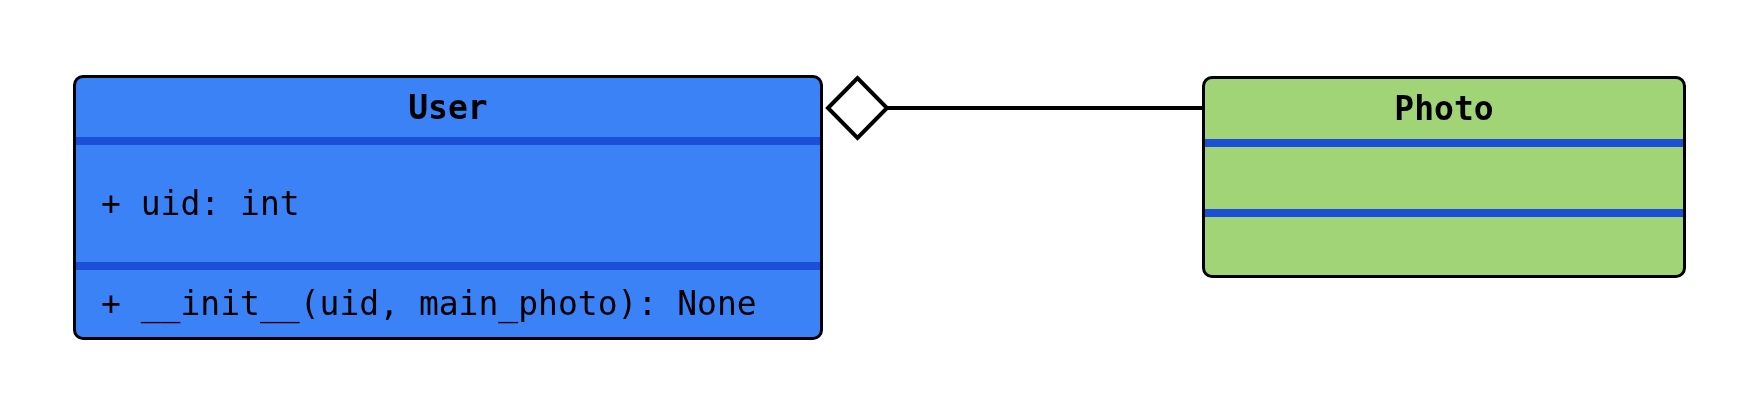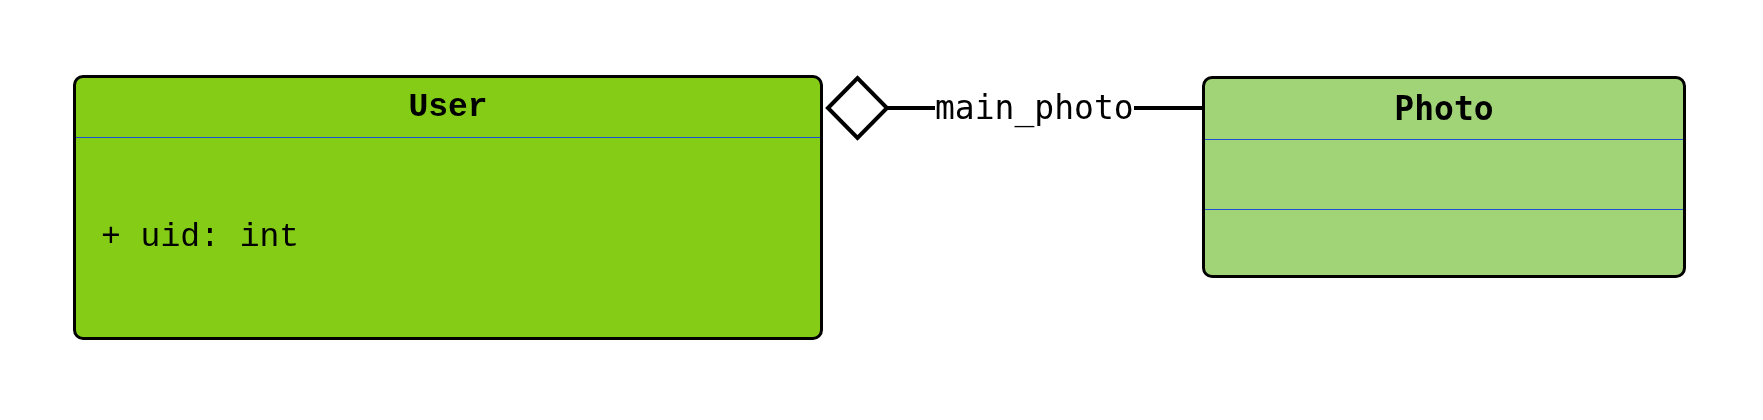--- a/index.html
+++ b/index.html
@@ -45,21 +45,21 @@
     align-items: center;
     justify-content: center;
     font-weight: bold;
     height: 59px;
     flex: 0 0 auto;
   }
   .node-photo .uml-title {
     height: 60px;
   }
   .uml-compartment {
-    border-top: 1px solid #1d4ed8;
+    border-top: 8px solid #1d4ed8;
     box-sizing: border-box;
     display: flex;
     flex-direction: column;
     justify-content: center;
     padding-left: 25px;
     padding-right: 10px;
   }
   .node-user .uml-attrs {
     flex: 1 1 auto;
   }
@@ -93,34 +93,36 @@
     font-size: 33px;
     background: #ffffff;
     white-space: nowrap;
   }
 </style>
 </head>
 <body>
 
 <div class="canvas">
 
-  <div class="uml-node node-user" style="background: #84cc16; font-family: Liberation Mono, monospace;">
+  <div class="uml-node node-user" style="background: #3b82f6;">
     <div class="uml-title">User</div>
     <div class="uml-compartment uml-attrs">
       <div class="attr-line">
         <span>+ uid: </span><span>int</span>
       </div>
+    </div>
+    <div class="uml-compartment uml-methods">
+      <div class="method-line">+ __init__(uid, main_photo): None</div>
     </div>
   </div>
 
   <svg class="edge-svg" viewBox="0 0 400 80">
     <line x1="67" y1="40" x2="382" y2="40" stroke="#000000" stroke-width="4"></line>
     <polygon points="8,40 37.5,10 67,40 37.5,70" stroke="#000000" stroke-width="4" stroke-linejoin="miter" fill="#FFFFFF"></polygon>
   </svg>
-  <div class="edge-label">main_photo</div>
 
   <div class="uml-node node-photo" style="background: rgb(160, 212, 118);">
     <div class="uml-title">Photo</div>
     <div class="uml-compartment uml-attrs"></div>
     <div class="uml-compartment uml-methods"></div>
   </div>
 
 </div>
 
 </body></html>

